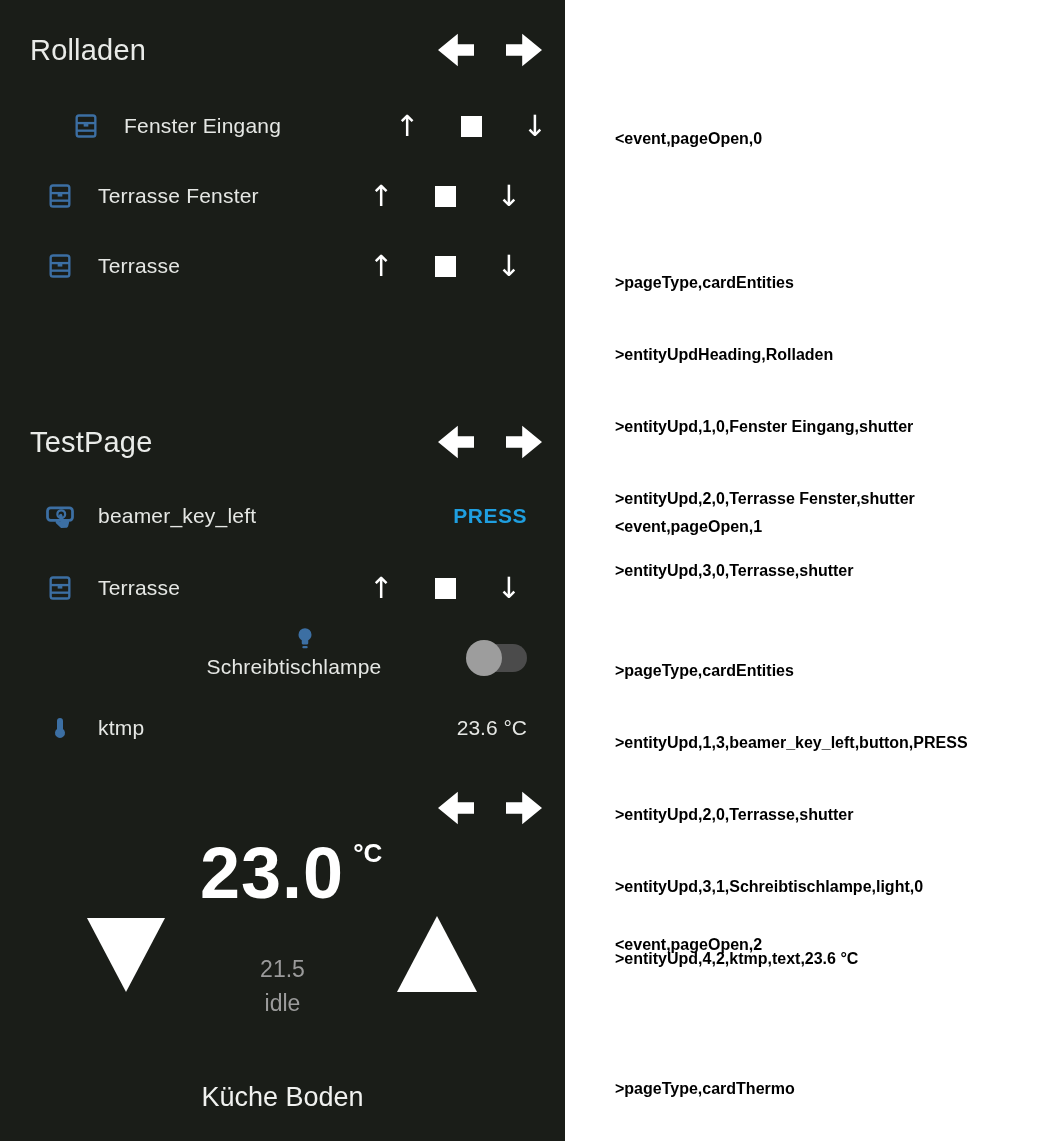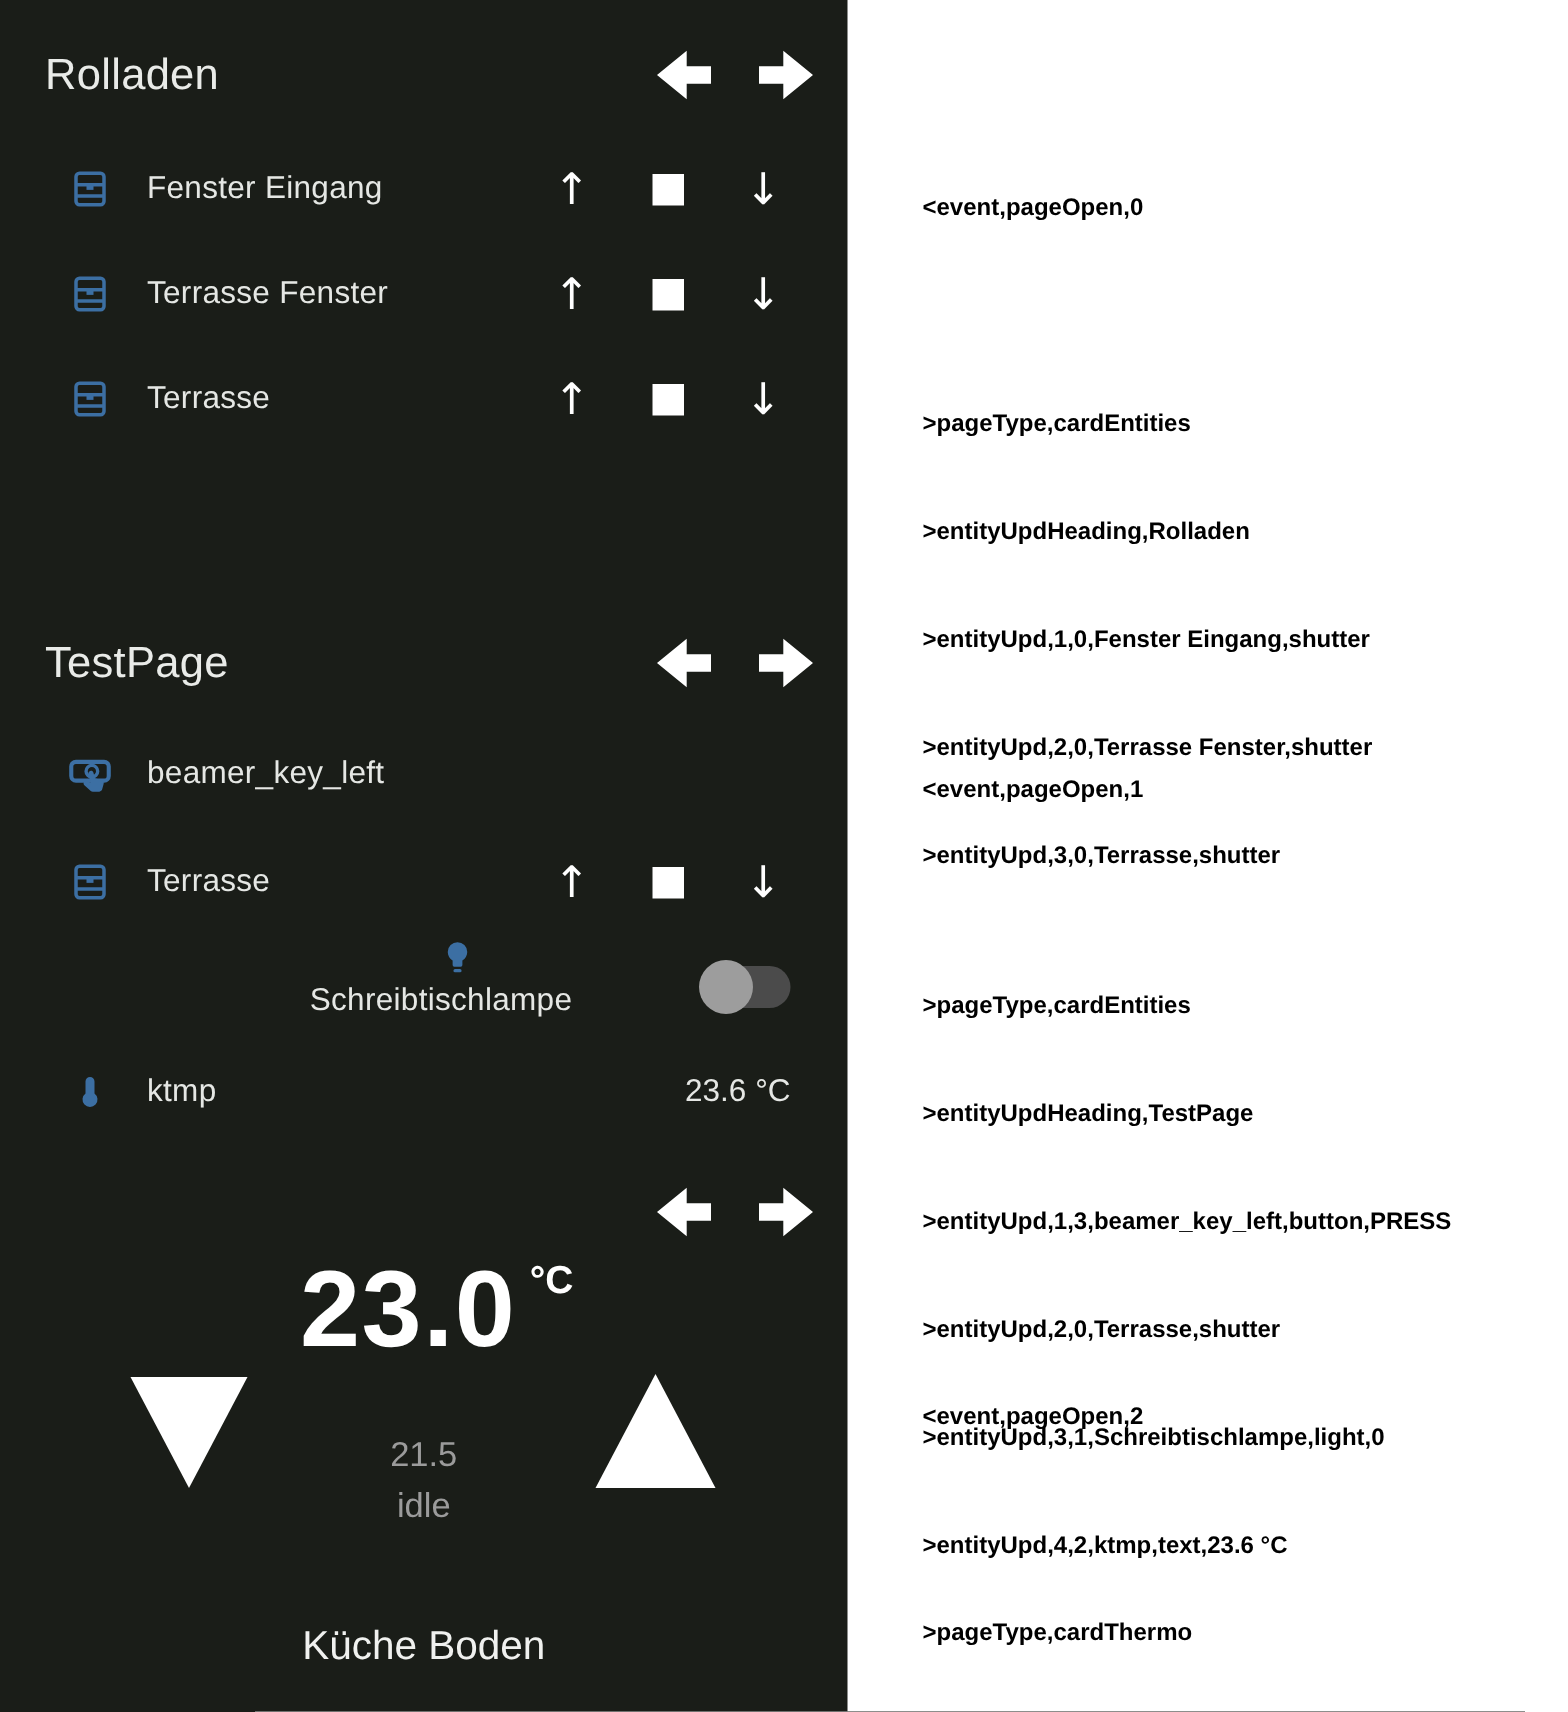--- a/index.html
+++ b/index.html
@@ -66,21 +66,21 @@
           </svg>
         </span>
       <span>
           <svg width="36" height="34" viewBox="0 0 40 36">
             <polygon fill="#fff" points="18,0 40,18 18,36 18,24.5 0,24.5 0,11.5 18,11.5"></polygon>
           </svg>
         </span>
     </div>
   </div>
 
-  <div class="entity-row" style="top:91px;">
+  <div class="entity-row" style="top:91px;padding-left:26px;">
     <span class="entity-icon">
       <svg width="28" height="30" viewBox="0 0 24 24" fill="none" stroke="#3c6fa3" stroke-width="2">
           <rect x="4" y="3" width="16" height="18" rx="2"></rect>
           <line x1="4" y1="9.5" x2="20" y2="9.5"></line>
           <rect x="10" y="9.5" width="4" height="3" fill="#3c6fa3" stroke="none"></rect>
           <line x1="4" y1="16" x2="20" y2="16"></line>
         </svg>
     </span>
     <span class="entity-label">Fenster Eingang</span>
     <div class="shutter-controls">
@@ -142,20 +142,21 @@
 
   <div class="entity-row" style="top:481px;">
     <span class="entity-icon">
       <svg width="32" height="30" viewBox="0 0 24 24">
           <rect x="2" y="5.5" width="20" height="10" rx="2.5" fill="none" stroke="#3c6fa3" stroke-width="2.2"></rect>
           <circle cx="13" cy="10.5" r="3.1" fill="none" stroke="#3c6fa3" stroke-width="1.8"></circle>
           <path fill="#3c6fa3" d="M12.4,10.3c-0.9,0.2-1.4,1-1.2,1.9l1.2,4.5l-1.9-0.9c-0.6-0.3-1.3-0.1-1.7,0.4c-0.4,0.6-0.3,1.3,0.2,1.8l3.4,3.1c0.3,0.3,0.7,0.4,1.1,0.4l3.5-0.1c0.7,0,1.3-0.5,1.5-1.2l0.8-3c0.2-0.9-0.3-1.8-1.2-2l-3.4-0.9l-0.9-3.1C13.6,10.5,13,10.2,12.4,10.3z"></path>
         </svg>
     </span>
     <span class="entity-label">beamer_key_left</span>
+    <div class="press-value">PRESS</div>
   </div>
 
   <div class="entity-row" style="top:553px;">
     <span class="entity-icon">
       <svg width="28" height="30" viewBox="0 0 24 24" fill="none" stroke="#3c6fa3" stroke-width="2">
           <rect x="4" y="3" width="16" height="18" rx="2"></rect>
           <line x1="4" y1="9.5" x2="20" y2="9.5"></line>
           <rect x="10" y="9.5" width="4" height="3" fill="#3c6fa3" stroke="none"></rect>
           <line x1="4" y1="16" x2="20" y2="16"></line>
         </svg>
@@ -228,21 +229,20 @@
   <div class="log-line">&gt;entityUpdHeading,Rolladen</div>
   <div class="log-line">&gt;entityUpd,1,0,Fenster Eingang,shutter</div>
   <div class="log-line">&gt;entityUpd,2,0,Terrasse Fenster,shutter</div>
   <div class="log-line">&gt;entityUpd,3,0,Terrasse,shutter</div>
 </div>
 
 <div class="log-block" id="log2">
   <div class="log-line">&lt;event,pageOpen,1</div>
   <div class="log-line"></div>
   <div class="log-line">&gt;pageType,cardEntities</div>
-  <div class="log-line">&gt;entityUpdHeading,TestPage</div>
   <div class="log-line">&gt;entityUpd,1,3,beamer_key_left,button,PRESS</div>
   <div class="log-line">&gt;entityUpd,2,0,Terrasse,shutter</div>
   <div class="log-line">&gt;entityUpd,3,1,Schreibtischlampe,light,0</div>
   <div class="log-line">&gt;entityUpd,4,2,ktmp,text,23.6 °C</div>
 </div>
 
 <div class="log-block" id="log3">
   <div class="log-line">&lt;event,pageOpen,2</div>
   <div class="log-line"></div>
   <div class="log-line">&gt;pageType,cardThermo</div>

